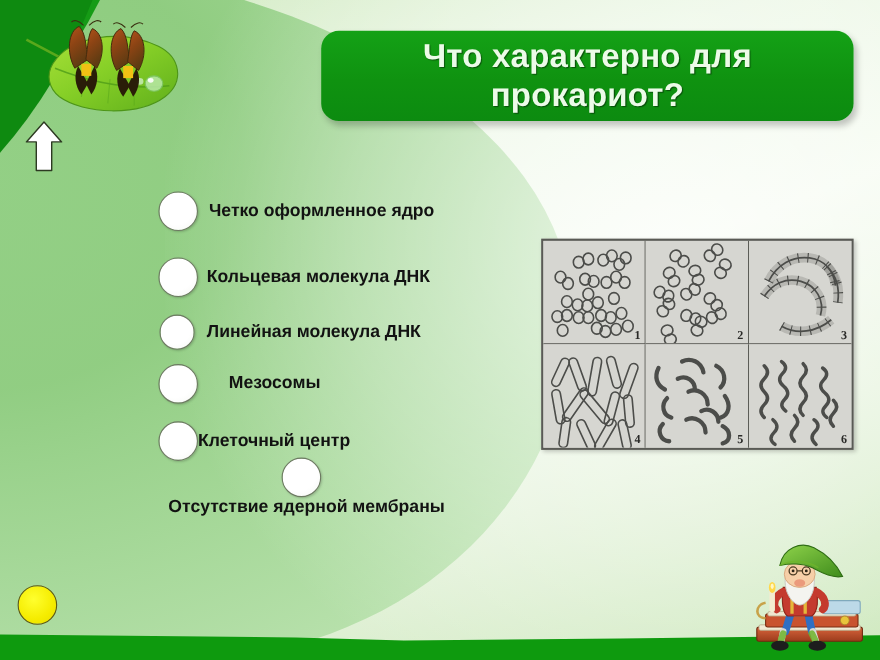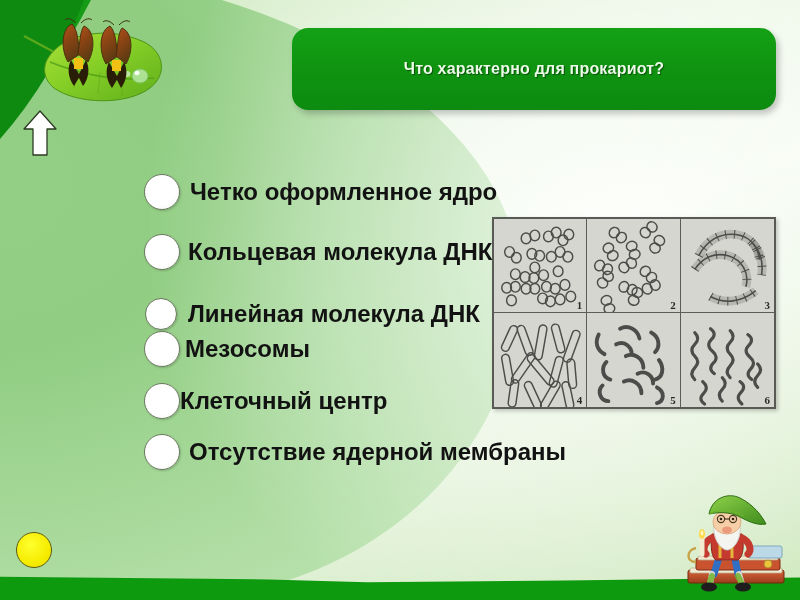--- a/index.html
+++ b/index.html
@@ -62,21 +62,21 @@
     left:292px; top:28px;
     width:484px; height:82px;
     background:linear-gradient(180deg,#14a116 0%, #0f9210 55%, #0c8b10 100%);
     border-radius:16px;
     box-shadow:3px 4px 6px rgba(0,0,0,.22);
     display:flex; align-items:center; justify-content:center;
     padding:0 26px;
   }
   #title-banner .txt {
     color:#ecfbe8;
-    font-size:16px;
+    font-size:30px;
     font-weight:bold;
     line-height:1.18;
     text-align:center;
     text-shadow:1px 1px 1px rgba(0,0,0,.45);
     letter-spacing:.2px;
   }
 
   
   #options { position:absolute; left:0; top:0; }
   .option-row {
@@ -86,21 +86,21 @@
   }
   .opt-circle {
     width:36px; height:36px;
     border-radius:50%;
     background:radial-gradient(circle at 42% 36%, #ffffff 0%, #ffffff 58%, #f4f6f2 100%);
     border:1.4px solid #6d7a62;
     box-shadow:1px 1px 2px rgba(0,0,0,.18);
     flex:0 0 auto;
   }
   .opt-label {
-    font-size:24px;
+    font-size:16px;
     font-weight:bold;
     color:#121212;
     white-space:nowrap;
   }
 
   
   #bacteria-figure {
     position:absolute;
     left:492px; top:217px;
     width:284px; height:192px;
@@ -217,36 +217,36 @@
     <div class="option-row" style="left:144px; top:172px;">
       <span class="opt-circle"></span>
       <span class="opt-label" style="margin-left:10px;">Четко оформленное ядро</span>
     </div>
 
     <div class="option-row" style="left:144px; top:232px;">
       <span class="opt-circle"></span>
       <span class="opt-label" style="margin-left:8px;text-align:center;">Кольцевая молекула ДНК</span>
     </div>
 
-    <div class="option-row" style="left:145px; top:294px;">
+    <div class="option-row" style="left:145px; top:282px;">
       <span class="opt-circle" style="width:32px;height:32px;"></span>
       <span class="opt-label" style="margin-left:11px;">Линейная молекула ДНК</span>
     </div>
 
     <div class="option-row" style="left:144px; top:329px;">
       <span class="opt-circle"></span>
-      <span class="opt-label" style="margin-left:5px;">Мезосомы</span>
+      <span class="opt-label" style="margin-left:28px;">Мезосомы</span>
     </div>
 
     <div class="option-row" style="left:144px; top:381px;">
       <span class="opt-circle"></span>
       <span class="opt-label" style="">Клеточный центр</span>
     </div>
 
-    <div class="option-row" style="left:144px; top:432px;">
+    <div class="option-row" style="left:144px; top:416px;flex-direction:column;">
       <span class="opt-circle"></span>
       <span class="opt-label" style="margin-left:9px;">Отсутствие ядерной мембраны</span>
     </div>
 
   </div>
 
   <div id="bacteria-figure">
 
     <div class="bac-cell">
       <svg viewBox="0 0 95 96" preserveAspectRatio="none">

